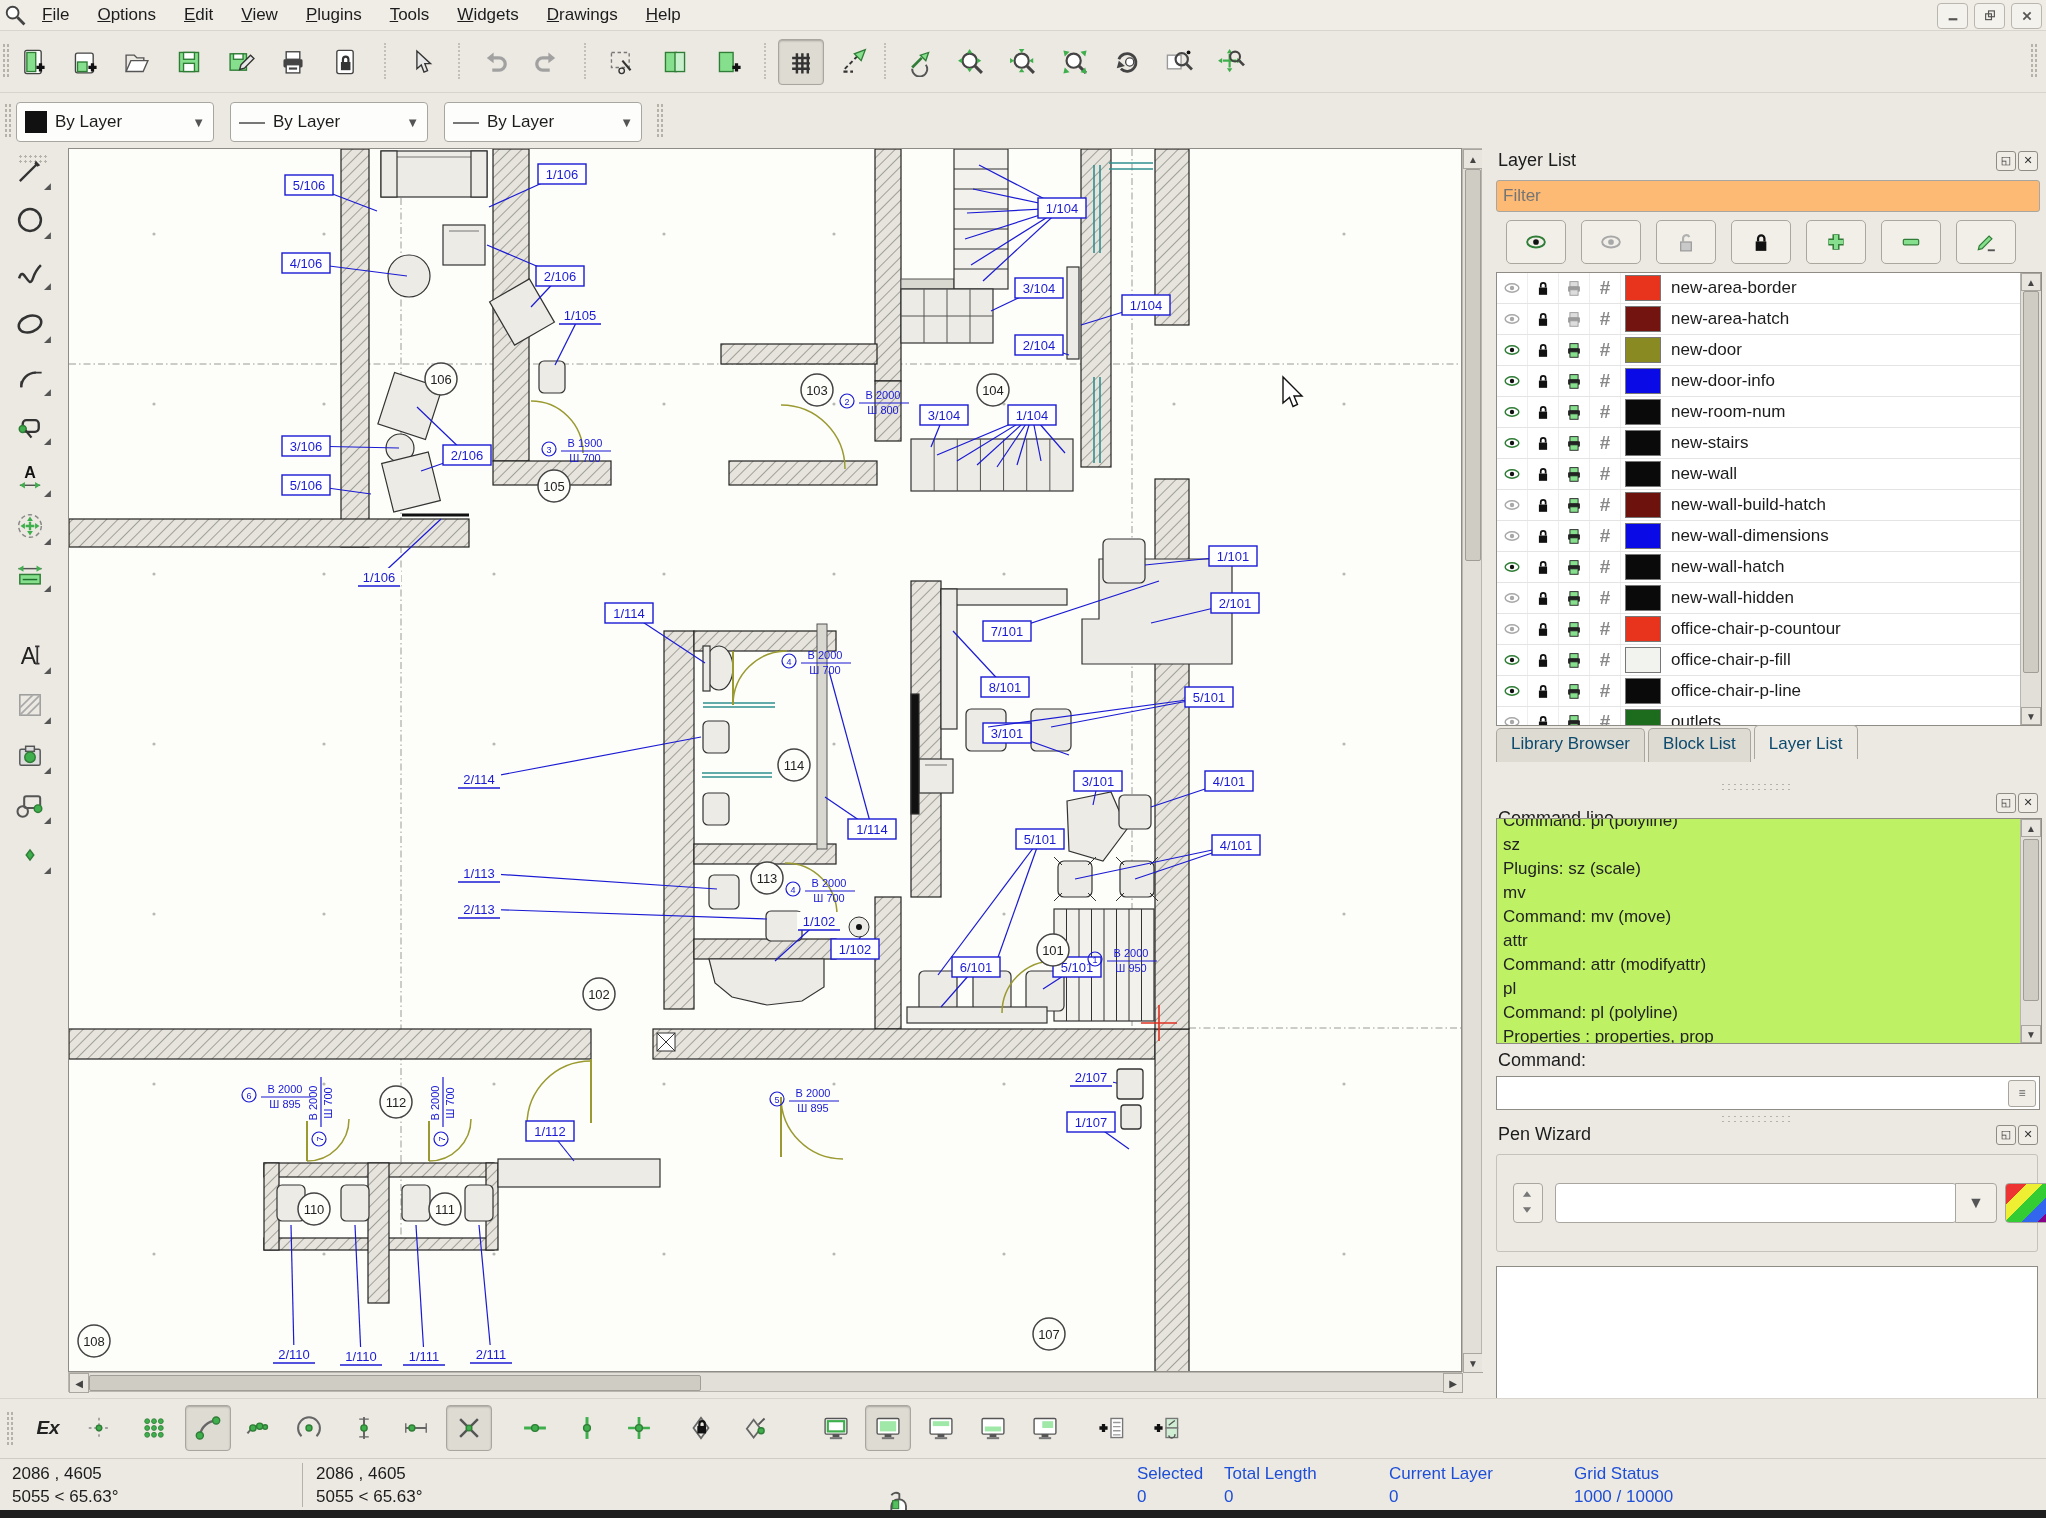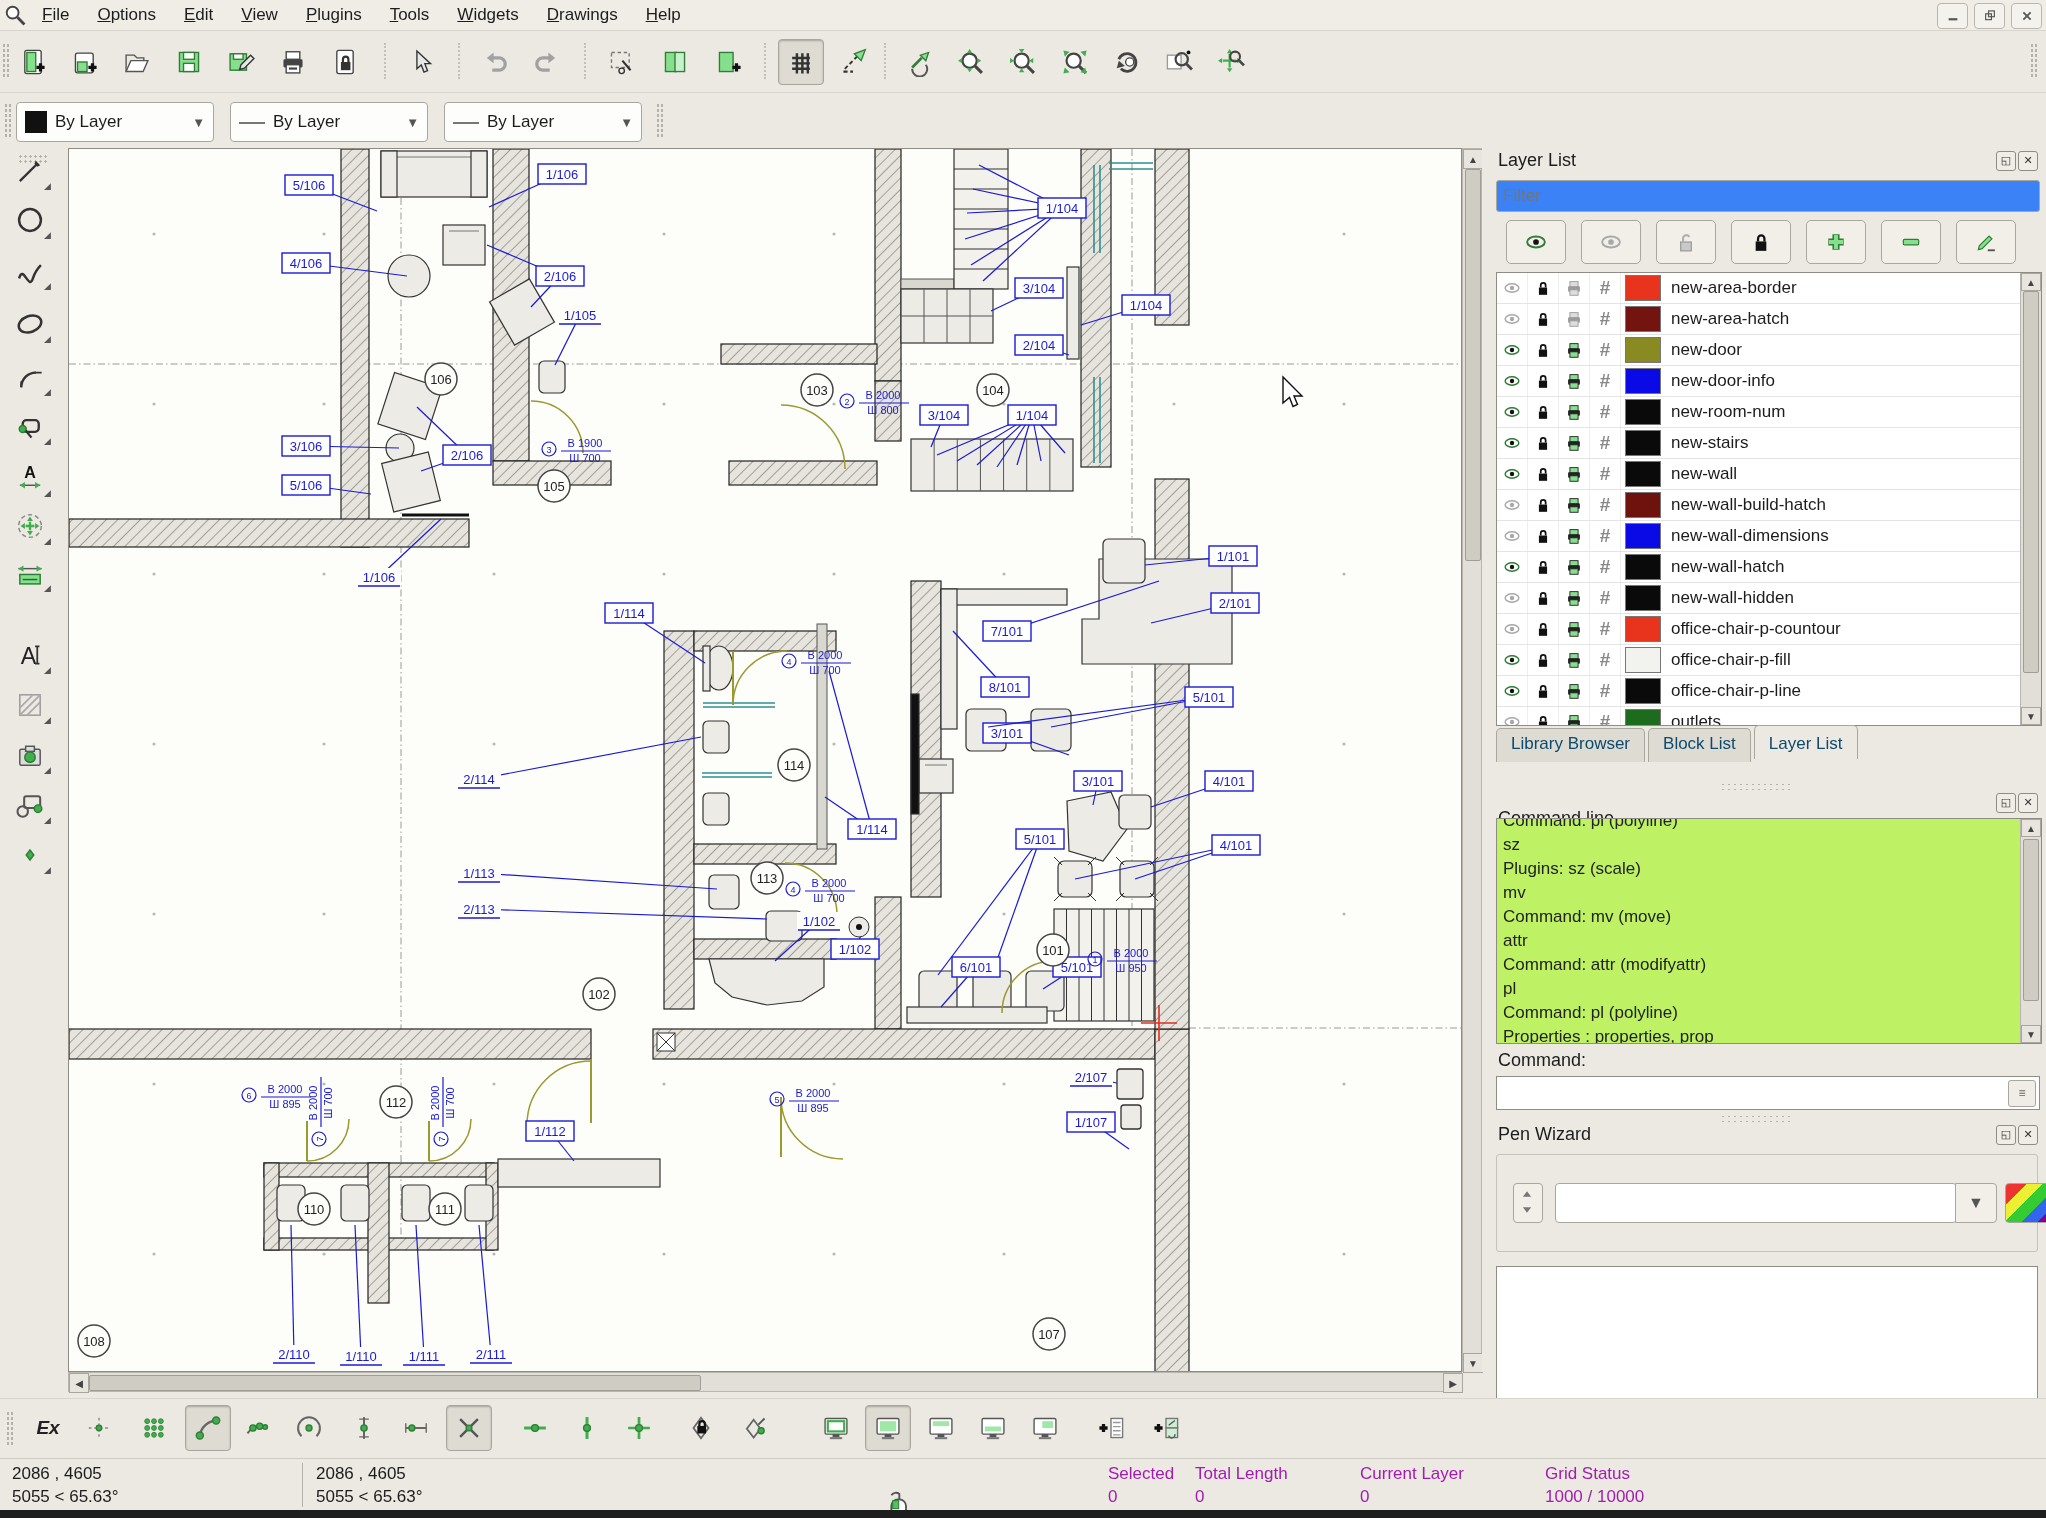--- a/index.html
+++ b/index.html
@@ -47,21 +47,21 @@
   .sthumb{position:absolute;background:#cfccc4;border:1px solid #a09d96;border-radius:2px;}
   .sarrow{position:absolute;width:18px;height:18px;background:#e8e5de;border:1px solid #a9a69f;
           font-size:10px;color:#444;display:flex;align-items:center;justify-content:center;}
   
   .splitter{position:absolute;left:1482px;top:148px;width:8px;height:1224px;background:#ece9e2;}
   .dock{position:absolute;left:1490px;top:148px;width:556px;height:1310px;background:#ece9e2;}
   .ptitle{position:absolute;font-size:18px;}
   .pbtn{position:absolute;width:18px;height:18px;border:1px solid #8f8c86;border-radius:3px;background:#f0ede7;
         font-size:11px;line-height:16px;text-align:center;color:#333;}
   .filter{position:absolute;left:6px;top:32px;width:530px;height:30px;border:1px solid #a9a69f;border-radius:3px;
-          background:#3b82f6;font-size:17px;padding:0 6px;color:#333;font-family:"Liberation Sans",sans-serif;}
+          background:#fdba74;font-size:17px;padding:0 6px;color:#333;font-family:"Liberation Sans",sans-serif;}
   .lbtn{position:absolute;top:72px;width:58px;height:42px;background:#f2efe9;border:1px solid #aaa79f;
         border-radius:5px;display:flex;align-items:center;justify-content:center;}
   .lbtn svg{width:26px;height:26px;}
   .layerlist{position:absolute;left:6px;top:124px;width:544px;height:452px;background:#fff;
              border:1px solid #8f8c86;overflow:hidden;}
   .lrow{display:flex;height:30px;border-bottom:1px solid #e4e4e4;align-items:center;}
   .lcell{width:30px;height:30px;display:flex;align-items:center;justify-content:center;border-right:1px solid #eee;}
   .lcell svg{width:20px;height:20px;}
   .lswatch{width:34px;height:24px;margin:0 4px;border:1px solid #777;}
   .lname{font-size:17px;padding-left:6px;white-space:nowrap;}
@@ -89,21 +89,21 @@
   .dockhandle{position:absolute;left:230px;width:70px;height:8px;
               background:radial-gradient(#b5b2aa 1.1px,transparent 1.2px);background-size:6px 5px;}
   
   .snapbar{position:absolute;left:0;top:1398px;width:2046px;height:58px;background:#ece9e2;border-top:1px solid #d8d5ce;}
   .snapbar .tbtn{top:6px;}
   .exbtn{font-size:19px;font-weight:bold;color:#222;font-style:italic;}
   
   .statusbar{position:absolute;left:0;top:1458px;width:2046px;height:52px;background:#ece9e2;border-top:1px solid #cfccc5;font-size:17px;}
   .scell{position:absolute;top:3px;line-height:23px;white-space:pre;}
   .ssep{position:absolute;top:4px;width:1px;height:44px;background:#b5b2aa;}
-  .slabel{color:#a21caf;}
+  .slabel{color:#1d4ed8;margin-left:29px;}
   .bottomstrip{position:absolute;left:0;top:1510px;width:2046px;height:8px;background:#1e1e1e;}
   svg text{font-family:"Liberation Sans",sans-serif;}
 </style>
 </head>
 <body>
 
 <div class="app">
 
   <div class="menubar">
     <svg class="appicon" viewBox="0 0 22 22">

